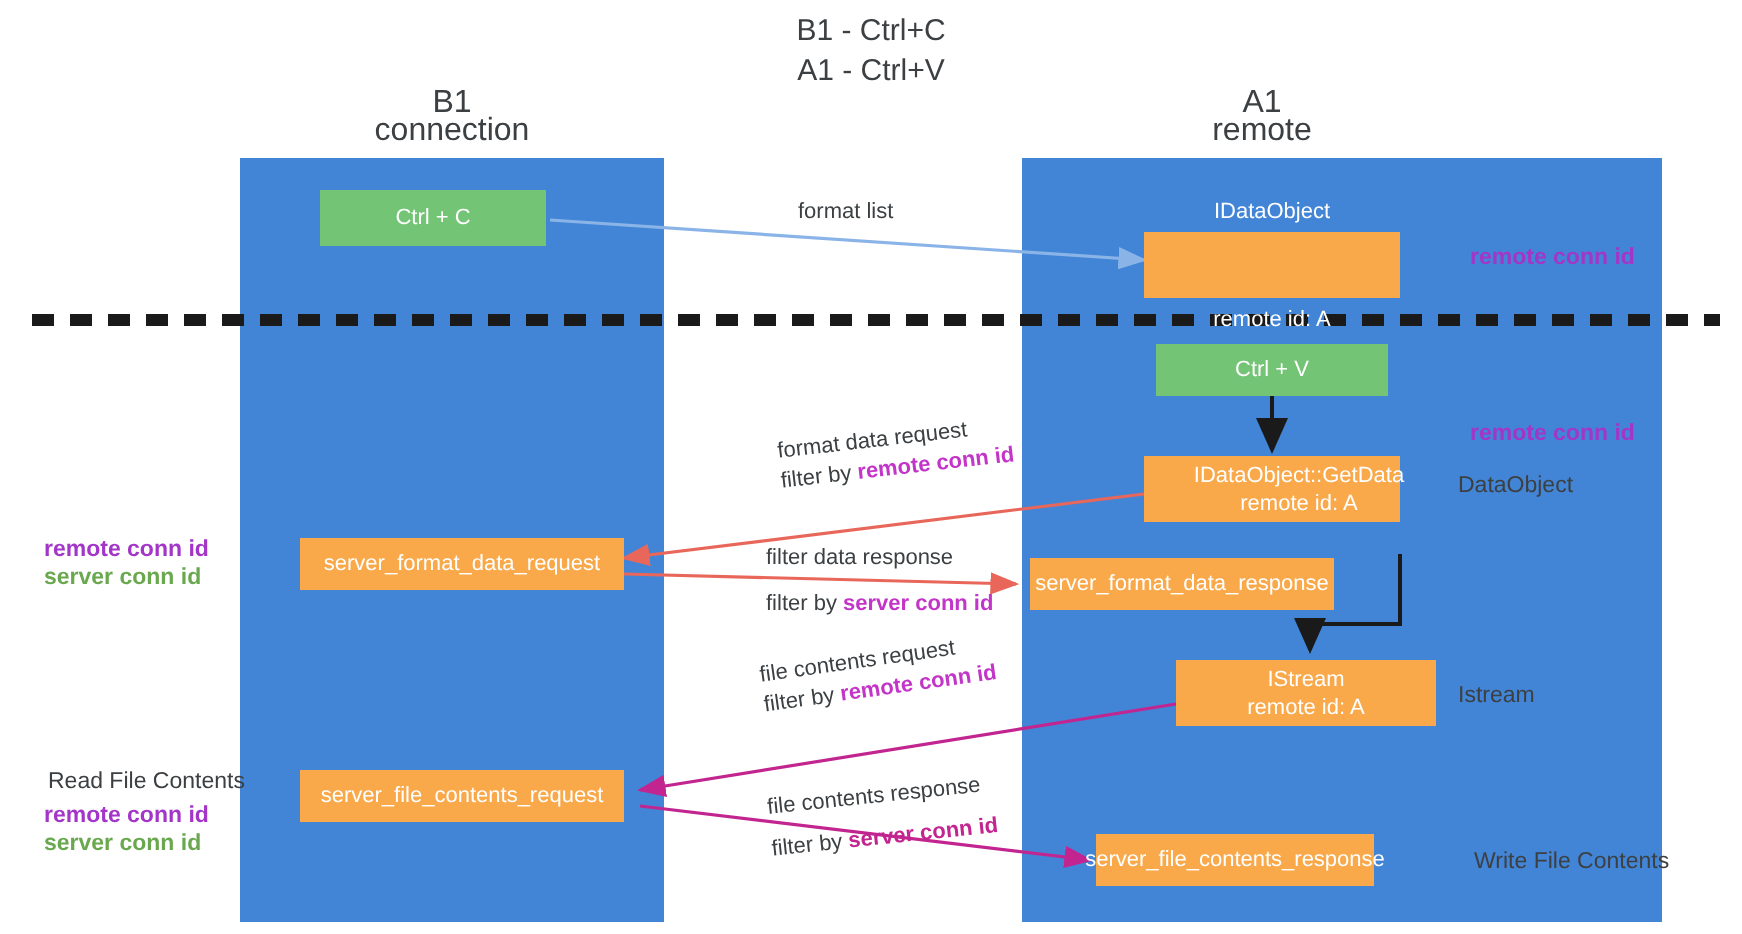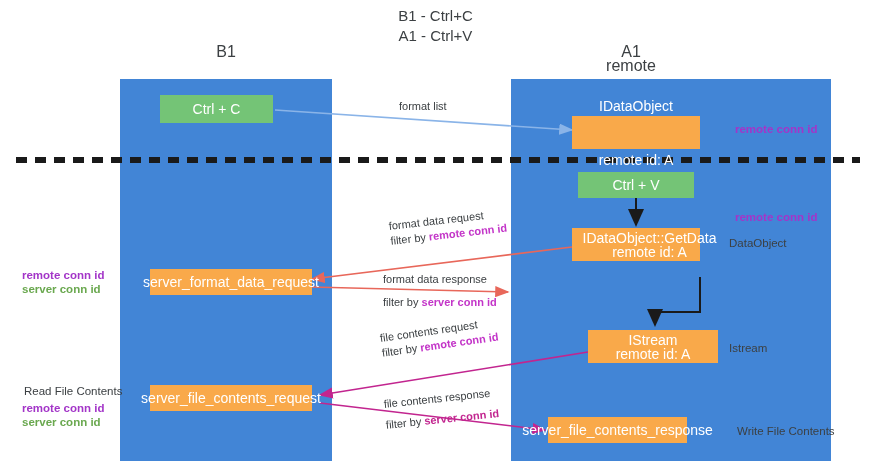--- a/index.html
+++ b/index.html
@@ -42,21 +42,21 @@
   #hdr-a1 { left: 551px; top: 45px; width: 160px; }
 
   .box {
     position: absolute;
     display: flex;
     flex-direction: column;
     align-items: center;
     justify-content: center;
     text-align: center;
     color: #ffffff;
-    font-size: 14px;
+    font-size: 11px;
     line-height: 14px;
     box-sizing: border-box;
   }
   .box.green { background: #74c476; }
   .box.orange { background: #f9a94a; }
 
   .side-label {
     position: absolute;
     font-size: 11.5px;
     color: #3c4043;
@@ -87,20 +87,21 @@
 
 <div id="canvas">
 
   <div class="title">
     <div>B1 - Ctrl+C</div>
     <div>A1 - Ctrl+V</div>
   </div>
 
   <div class="lane-header" id="hdr-b1">
     <div>B1</div>
+    <div>connection</div>
   </div>
   <div class="lane-header" id="hdr-a1">
     <div>A1</div>
     <div>remote</div>
   </div>
 
   <div class="lane" id="lane-b1"></div>
   <div class="lane" id="lane-a1"></div>
 
   <svg class="overlay" viewBox="0 0 871 467">
@@ -153,20 +154,23 @@
 
   <div class="box orange" style="left:572px; top:228px; width:128px; height:33px;padding-left:27px;">
     <span>IDataObject::GetData</span>
     <span>remote id: A</span>
   </div>
 
   <div class="box orange" style="left:150px; top:269px; width:162px; height:26px;">
     <span>server_format_data_request</span>
   </div>
 
+  <div class="box orange" style="left:515px; top:279px; width:152px; height:26px;">
+    <span>server_format_data_response</span>
+  </div>
 
   <div class="box orange" style="left:588px; top:330px; width:130px; height:33px;">
     <span>IStream</span>
     <span>remote id: A</span>
   </div>
 
   <div class="box orange" style="left:150px; top:385px; width:162px; height:26px;">
     <span>server_file_contents_request</span>
   </div>
 
@@ -177,21 +181,21 @@
   <div class="edge-label" style="left:399px; top:99px;">
     <span>format list</span>
   </div>
 
   <div class="edge-label" style="left:388px; top:219px; transform: rotate(-6.5deg); transform-origin: left top;">
     <div>format data request</div>
     <div><span>filter by </span><b class="purple">remote conn id</b></div>
   </div>
 
   <div class="edge-label" style="left:383px; top:272px;">
-    <div>format data response</div>
+    <div>filter data response</div>
     <div style="margin-top:8px;"><span>filter by </span><b class="purple">server conn id</b></div>
   </div>
 
   <div class="edge-label" style="left:379px; top:331px; transform: rotate(-8deg); transform-origin: left top;">
     <div>file contents request</div>
     <div><span>filter by </span><b class="purple">remote conn id</b></div>
   </div>
 
   <div class="edge-label" style="left:383px; top:397px; transform: rotate(-6deg); transform-origin: left top;">
     <div>file contents response</div>

